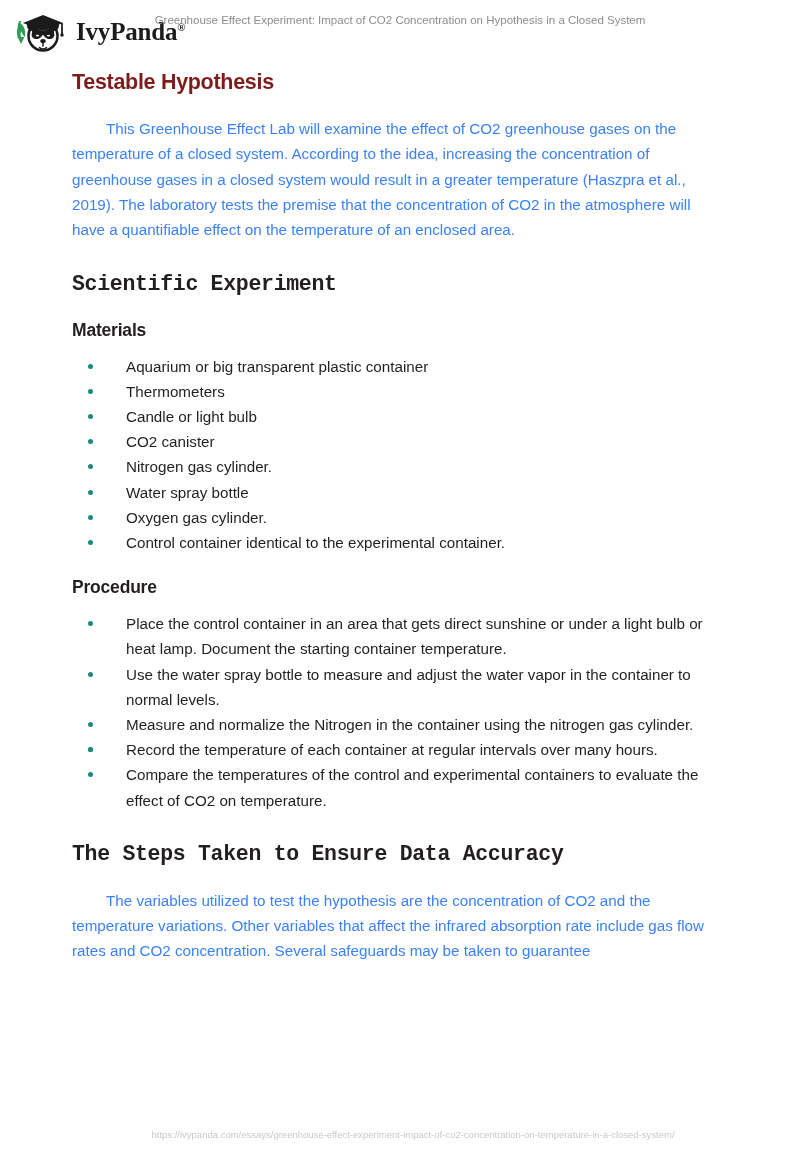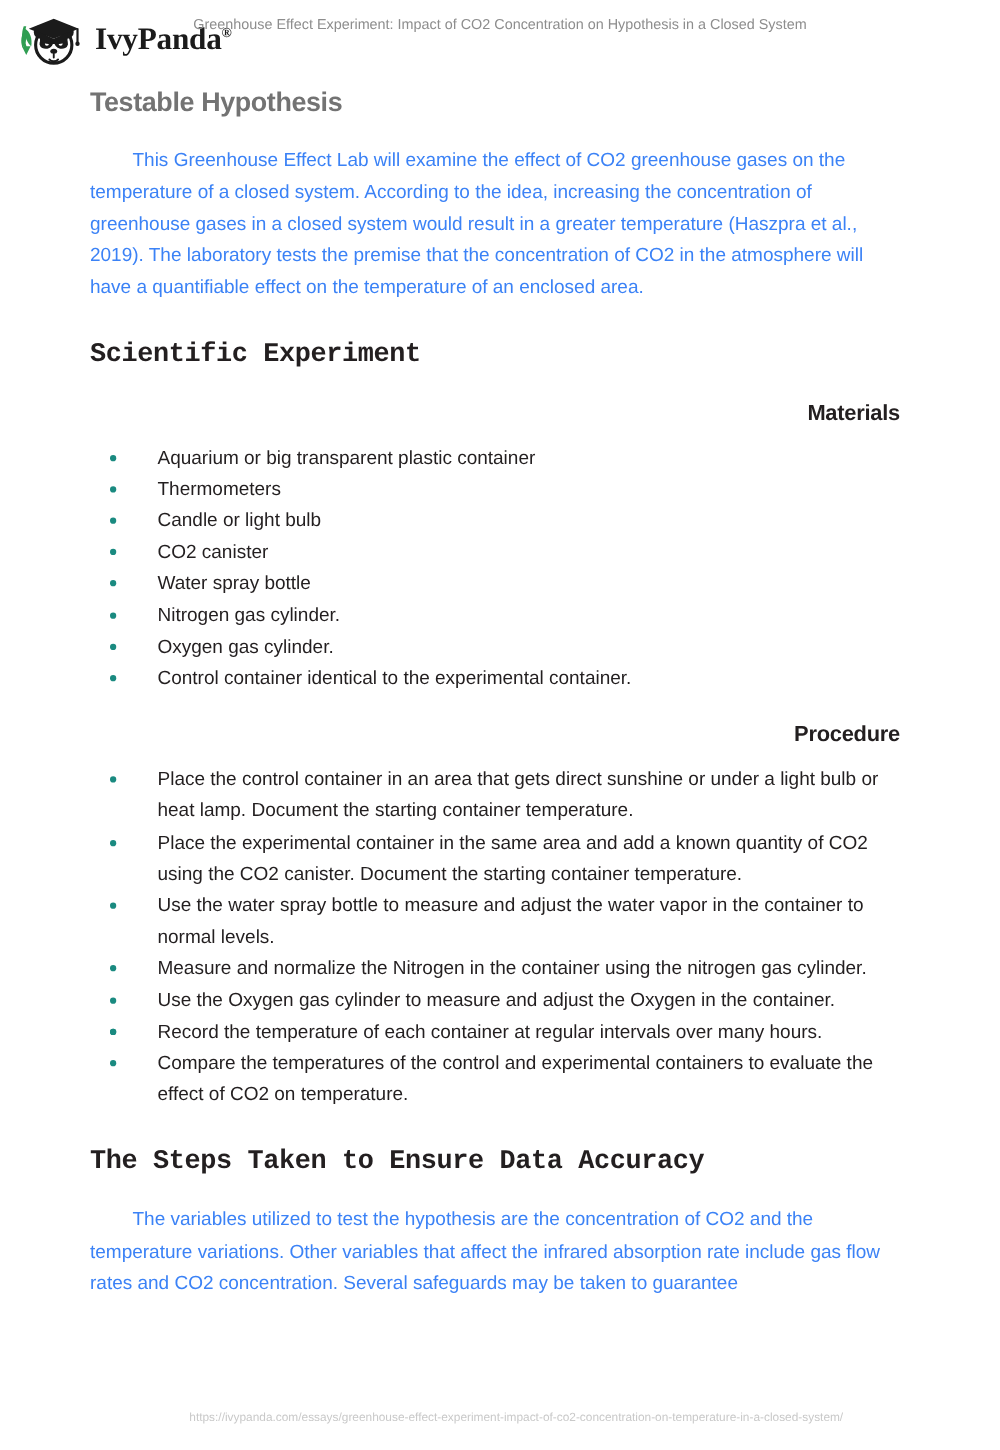--- a/index.html
+++ b/index.html
@@ -72,40 +72,39 @@
     left: 72px;
     top: 70px;
     width: 648px;
   }
 
   h1.doc-h1 {
     font-size: 21.5px;
     font-weight: bold;
     margin: 0 0 20px 0;
     letter-spacing: -0.3px;
-    color: #737373;
+    color: #7f1d1d;
     line-height: 1.2;
   }
   h2.doc-h2 {
     font-size: 21.5px;
     font-weight: bold;
     margin: 29px 0 20px 0;
     letter-spacing: -0.3px;
     color: #231f20;
     line-height: 1.2;
     font-family: Liberation Mono, monospace;
   }
   h3.doc-h3 {
     font-size: 17.5px;
     font-weight: bold;
     margin: 22px 0 13px 0;
     letter-spacing: -0.2px;
     color: #231f20;
     line-height: 1.2;
-    text-align: right;
   }
 
   p.doc-p {
     font-size: 15.2px;
     line-height: 25.4px;
     margin: 0 0 6px 0;
     text-indent: 34px;
     color: #3b82f6;
   }
 
@@ -197,33 +196,31 @@
   <p class="doc-p">This Greenhouse Effect Lab will examine the effect of CO2 greenhouse gases on the temperature of a closed system. According to the idea, increasing the concentration of greenhouse gases in a closed system would result in a greater temperature (Haszpra et al., 2019). The laboratory tests the premise that the concentration of CO2 in the atmosphere will have a quantifiable effect on the temperature of an enclosed area.</p>
 
   <h2 class="doc-h2">Scientific Experiment</h2>
 
   <h3 class="doc-h3">Materials</h3>
   <ul class="doc-list list-materials">
     <li><span class="bullet"></span><span>Aquarium or big transparent plastic container</span></li>
     <li><span class="bullet"></span><span>Thermometers</span></li>
     <li><span class="bullet"></span><span>Candle or light bulb</span></li>
     <li><span class="bullet"></span><span>CO2 canister</span></li>
+    <li><span class="bullet"></span><span>Nitrogen gas cylinder.</span></li>
     <li><span class="bullet"></span><span>Water spray bottle</span></li>
-    <li><span class="bullet"></span><span>Nitrogen gas cylinder.</span></li>
     <li><span class="bullet"></span><span>Oxygen gas cylinder.</span></li>
     <li><span class="bullet"></span><span>Control container identical to the experimental container.</span></li>
   </ul>
 
   <h3 class="doc-h3">Procedure</h3>
   <ul class="doc-list list-procedure">
     <li><span class="bullet"></span><span>Place the control container in an area that gets direct sunshine or under a light bulb or heat lamp. Document the starting container temperature.</span></li>
-    <li><span class="bullet"></span><span>Place the experimental container in the same area and add a known quantity of CO2 using the CO2 canister. Document the starting container temperature.</span></li>
     <li><span class="bullet"></span><span>Use the water spray bottle to measure and adjust the water vapor in the container to normal levels.</span></li>
     <li><span class="bullet"></span><span>Measure and normalize the Nitrogen in the container using the nitrogen gas cylinder.</span></li>
-    <li><span class="bullet"></span><span>Use the Oxygen gas cylinder to measure and adjust the Oxygen in the container.</span></li>
     <li><span class="bullet"></span></li>
     <li><span class="bullet"></span><span>Record the temperature of each container at regular intervals over many hours.</span></li>
     <li><span class="bullet"></span><span>Compare the temperatures of the control and experimental containers to evaluate the effect of CO2 on temperature.</span></li>
   </ul>
 
   <h2 class="doc-h2">The Steps Taken to Ensure Data Accuracy</h2>
   <p class="doc-p">The variables utilized to test the hypothesis are the concentration of CO2 and the temperature variations. Other variables that affect the infrared absorption rate include gas flow rates and CO2 concentration. Several safeguards may be taken to guarantee</p>
 
 </div>
 

